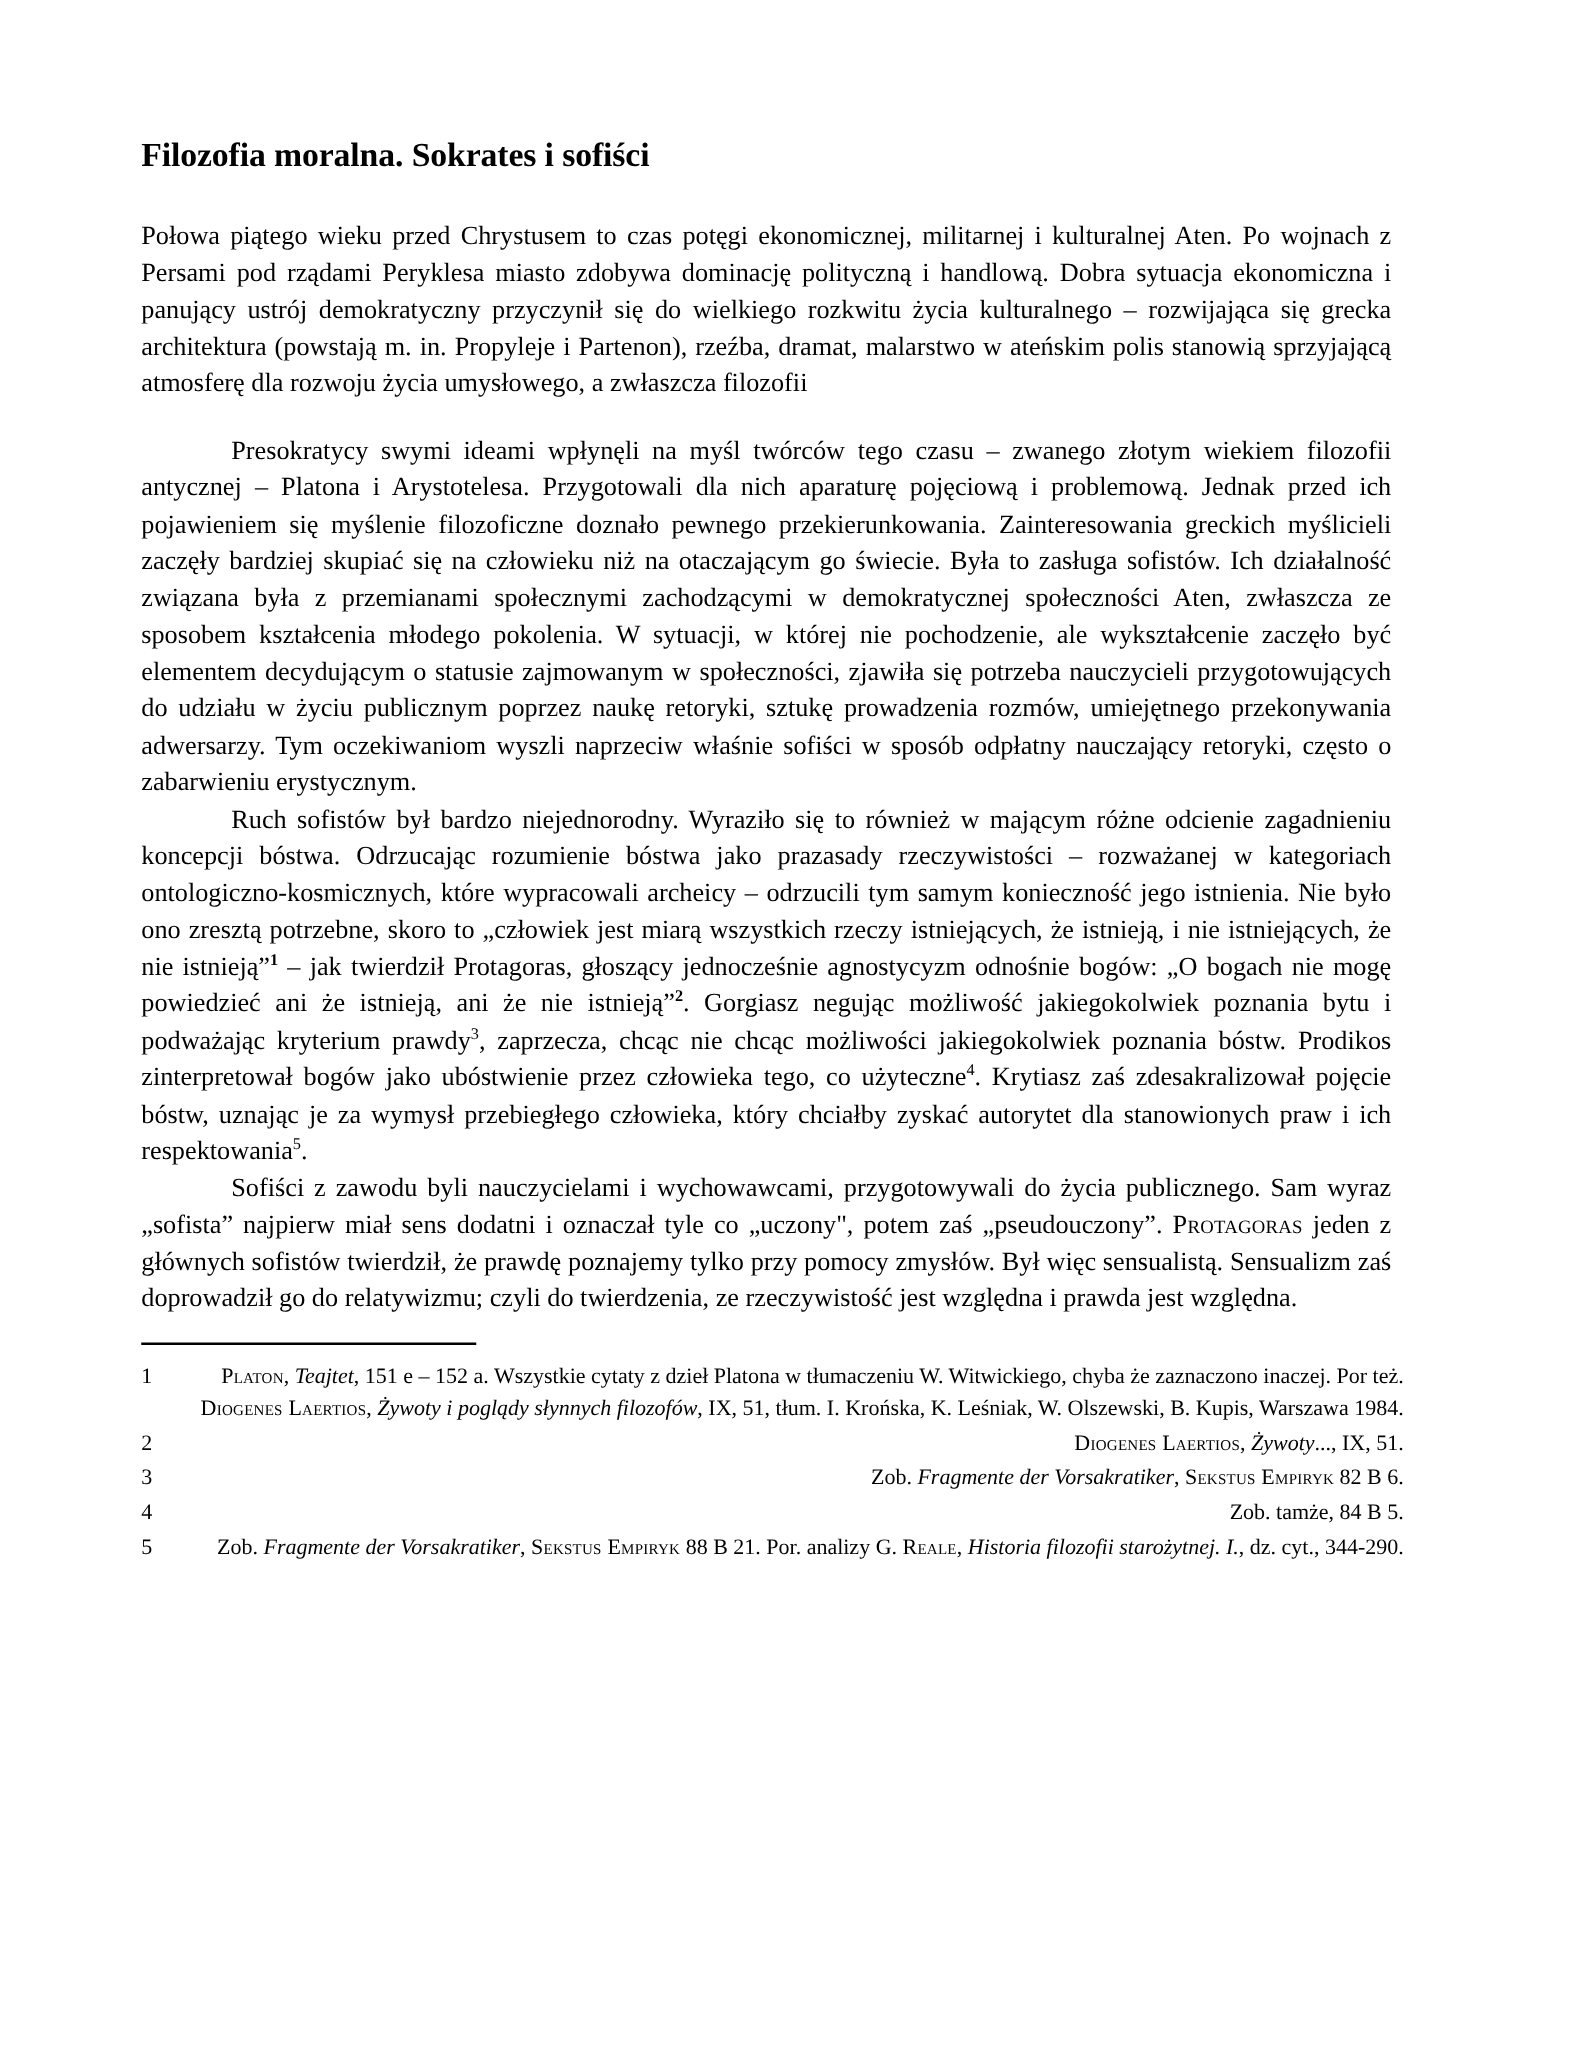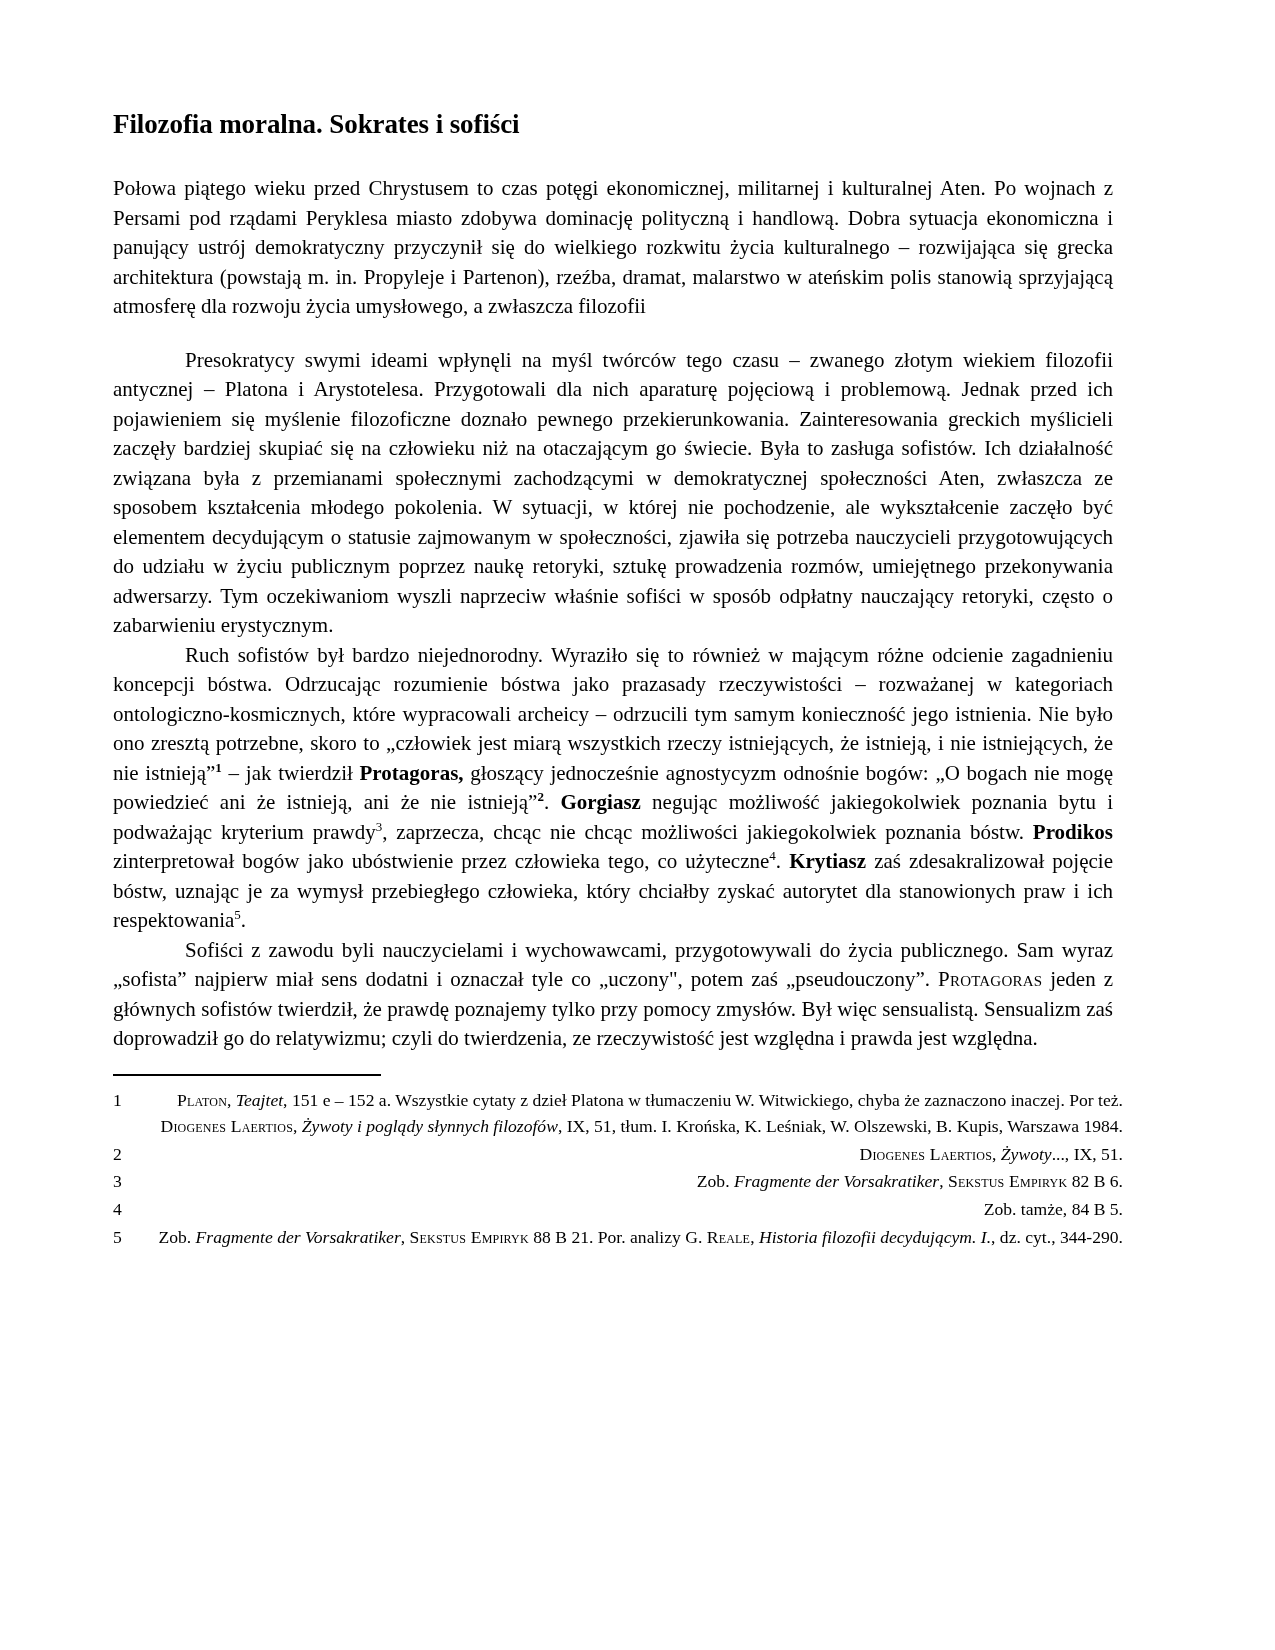--- a/index.html
+++ b/index.html
@@ -38,21 +38,21 @@
   }
   .body-text.p-first {
     text-indent: 0;
     margin-bottom: 24px;
   }
   .body-text.p-indent {
     text-indent: 72px;
   }
   .body-text b,
   .body-text strong {
-    font-weight: bold;
+    font-weight: normal;
   }
   sup {
     font-size: 0.62em;
     vertical-align: super;
     line-height: 0;
     font-weight: bold;
   }
   sup.plain { font-weight: normal; }
   .smallcaps {
     font-variant: small-caps;
@@ -116,17 +116,17 @@
       <div class="fn">
         <span class="fn-num">3</span>
         <span class="fn-body"><span>Zob. </span><i>Fragmente der Vorsakratiker</i><span>, </span><span class="smallcaps">Sekstus Empiryk</span><span> 82 B 6.</span></span>
       </div>
       <div class="fn">
         <span class="fn-num">4</span>
         <span class="fn-body"><span>Zob. tamże, 84 B 5.</span></span>
       </div>
       <div class="fn">
         <span class="fn-num">5</span>
-        <span class="fn-body"><span>Zob. </span><i>Fragmente der Vorsakratiker</i><span>, </span><span class="smallcaps">Sekstus Empiryk</span><span> 88 B 21. Por. analizy G. </span><span class="smallcaps">Reale</span><span>, </span><i>Historia filozofii decydującym. I.</i><span>, dz. cyt., 344-290.</span></span>
+        <span class="fn-body"><span>Zob. </span><i>Fragmente der Vorsakratiker</i><span>, </span><span class="smallcaps">Sekstus Empiryk</span><span> 88 B 21. Por. analizy G. </span><span class="smallcaps">Reale</span><span>, </span><i>Historia filozofii starożytnej. I.</i><span>, dz. cyt., 344-290.</span></span>
       </div>
     </div>
 
 </div>
 
 </body></html>

